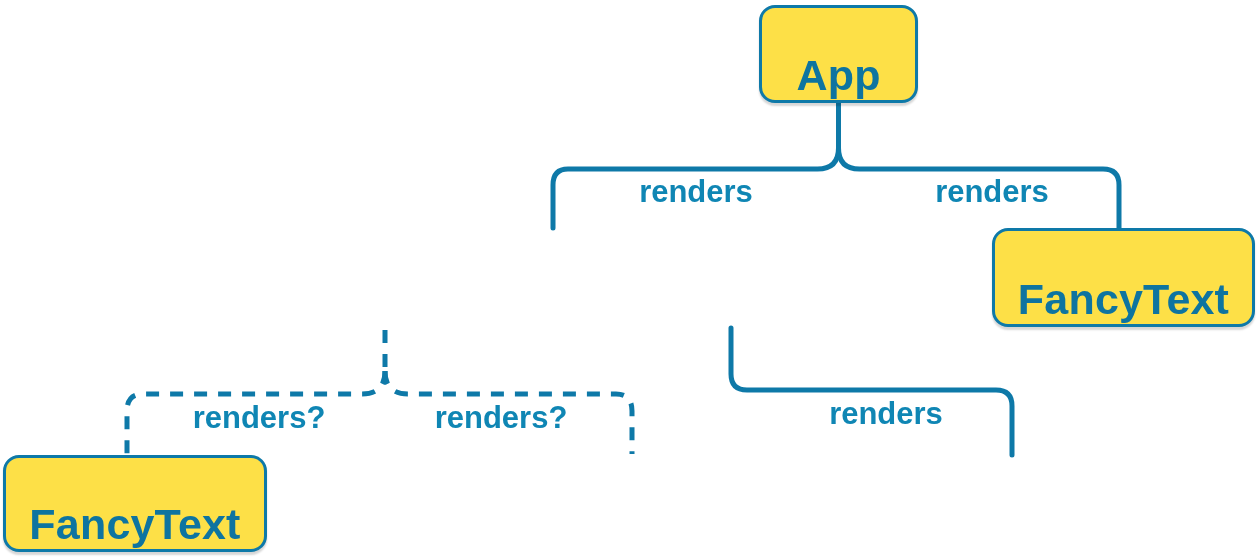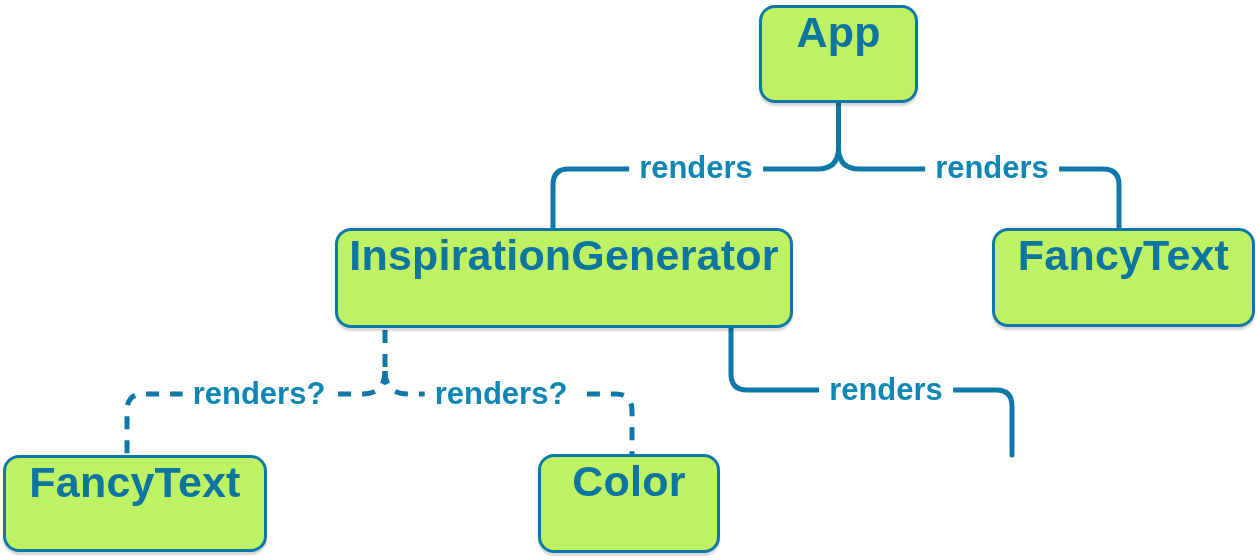--- a/index.html
+++ b/index.html
@@ -30,43 +30,44 @@
   .edge.solid {
     stroke-linecap: round;
   }
   .edge.dashed {
     stroke-dasharray: 13 11;
     stroke-linecap: butt;
   }
   .node {
     position: absolute;
     box-sizing: border-box;
-    background: #bef264;
+    background: #fde047;
     border: 3px solid #0e79a8;
     border-radius: 16px;
     box-shadow: 0 3px 2px rgba(0, 0, 0, 0.16);
     display: flex;
-    align-items: flex-start;
+    align-items: flex-end;
     justify-content: center;
     color: #0e74a0;
     font-size: 43px;
     font-weight: 600;
     letter-spacing: 0.2px;
     white-space: nowrap;
   }
   .edge-label {
     position: absolute;
     transform: translate(-50%, -50%);
     background: #ffffff;
     color: #0f86b4;
     font-size: 31px;
     font-weight: 700;
     padding: 0 10px;
     white-space: nowrap;
     line-height: 1.1;
+    margin-top: 24px;
   }
 </style>
 </head>
 <body>
 
 <div id="stage">
 
   <svg id="edges" viewBox="0 0 1257 560" xmlns="http://www.w3.org/2000/svg">
 
     <path class="edge solid" d="M 838.5 103 L 838.5 148"></path>
@@ -87,30 +88,24 @@
   <div class="edge-label" style="left:696px; top:168px;">renders</div>
   <div class="edge-label" style="left:992px; top:168px;">renders</div>
   <div class="edge-label" style="left:259px; top:394px;">renders?</div>
   <div class="edge-label" style="left:501px; top:394px;">renders?</div>
   <div class="edge-label" style="left:886px; top:390px;">renders</div>
 
   <div class="node" style="left:759px; top:5px; width:159px; height:98px;">
     <span>App</span>
   </div>
 
-  <div class="node" style="left:335px; top:228px; width:458px; height:100px;">
-    <span>InspirationGenerator</span>
-  </div>
 
   <div class="node" style="left:992px; top:228px; width:263px; height:99px;">
     <span>FancyText</span>
   </div>
 
   <div class="node" style="left:3px; top:455px; width:264px; height:97px;">
     <span>FancyText</span>
   </div>
 
-  <div class="node" style="left:538px; top:454px; width:182px; height:99px;">
-    <span>Color</span>
-  </div>
 
 
 </div>
 
 </body></html>

